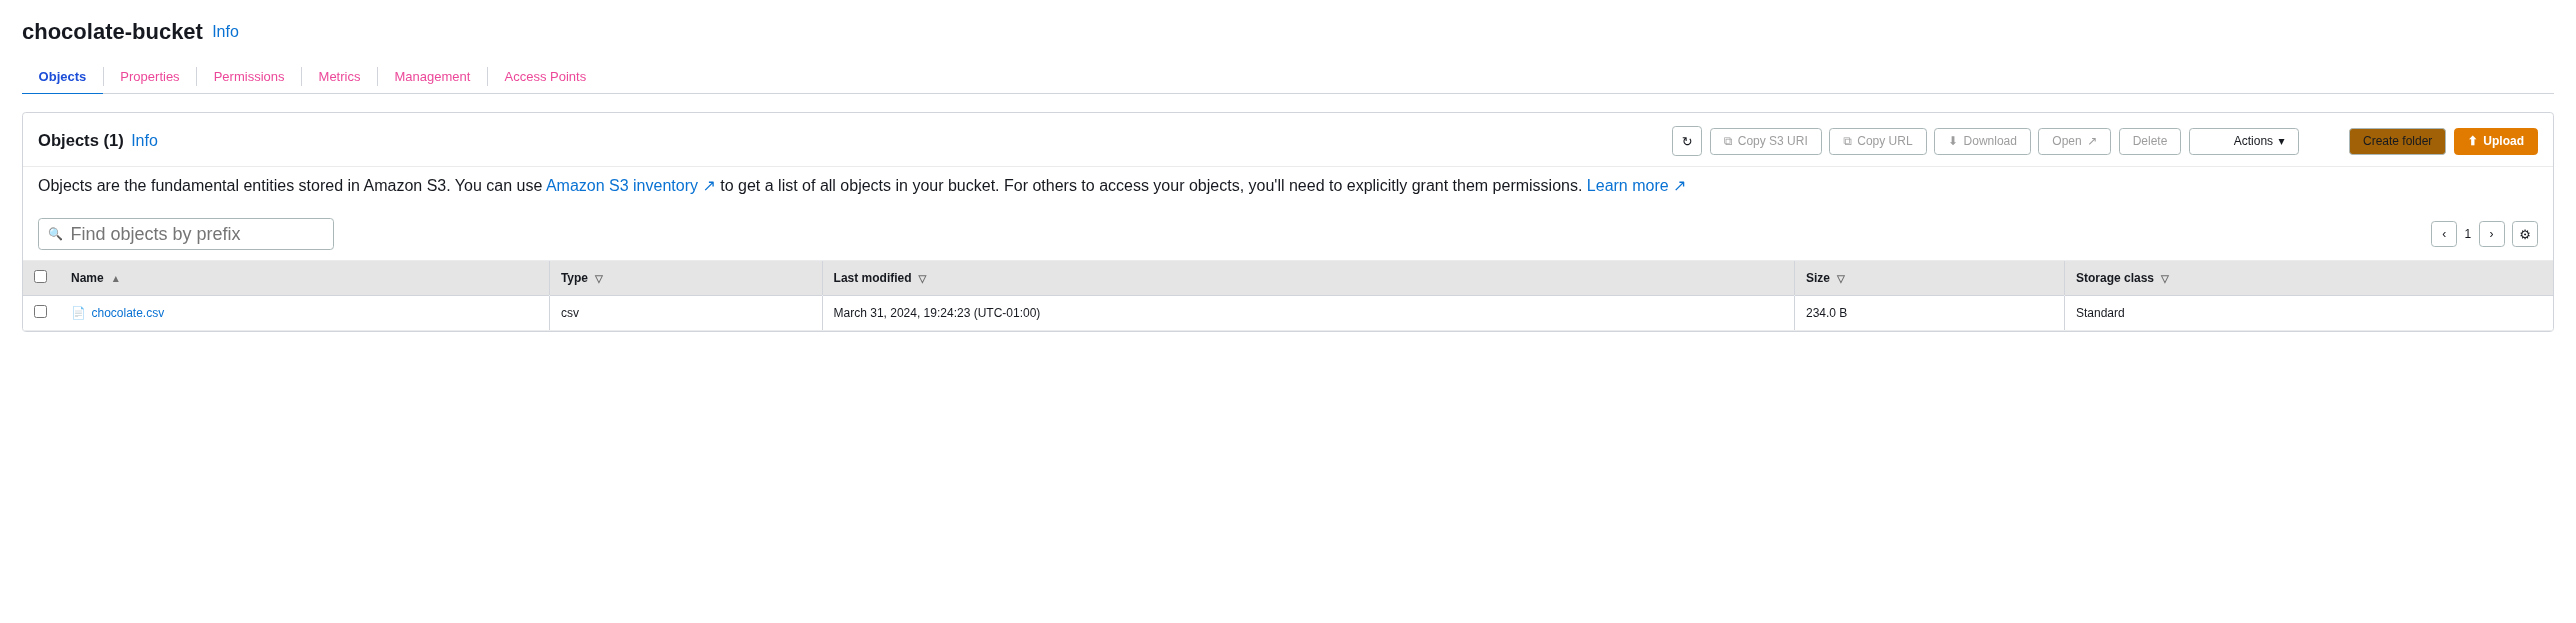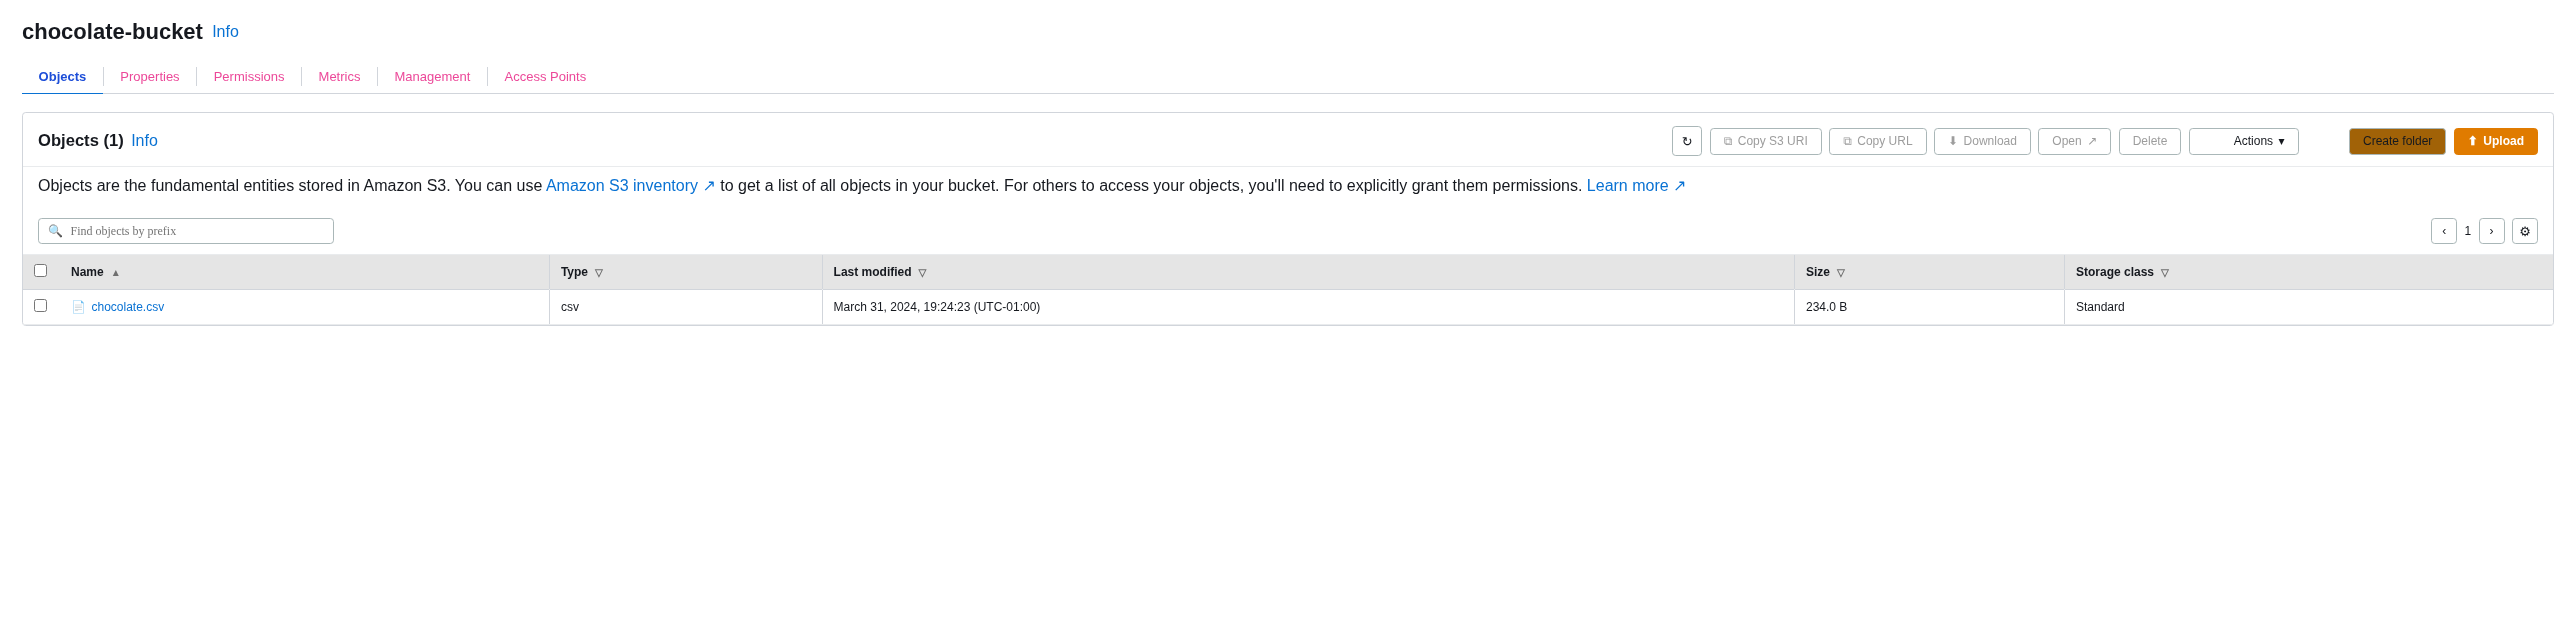--- a/index.html
+++ b/index.html
@@ -163,24 +163,24 @@
       gap: 7.4px;
       border: 0.9px solid #aab7b8;
       border-radius: 3.7px;
       padding: 4.6px 9.2px;
       width: 296px;
       background: #fff;
     }
     .search-box input {
       border: none;
       outline: none;
-      font-size: 12px;
+      font-size: 18px;
       width: 100%;
       color: #9d9d9d;
-      font-family: Liberation Serif, serif;
+      font-family: Liberation Sans, sans-serif;
     }
     .search-icon {
       color: #6f6f6f;
       font-size: 12px;
     }
     .pagination-row {
       display: flex;
       align-items: center;
       gap: 7.4px;
     }

